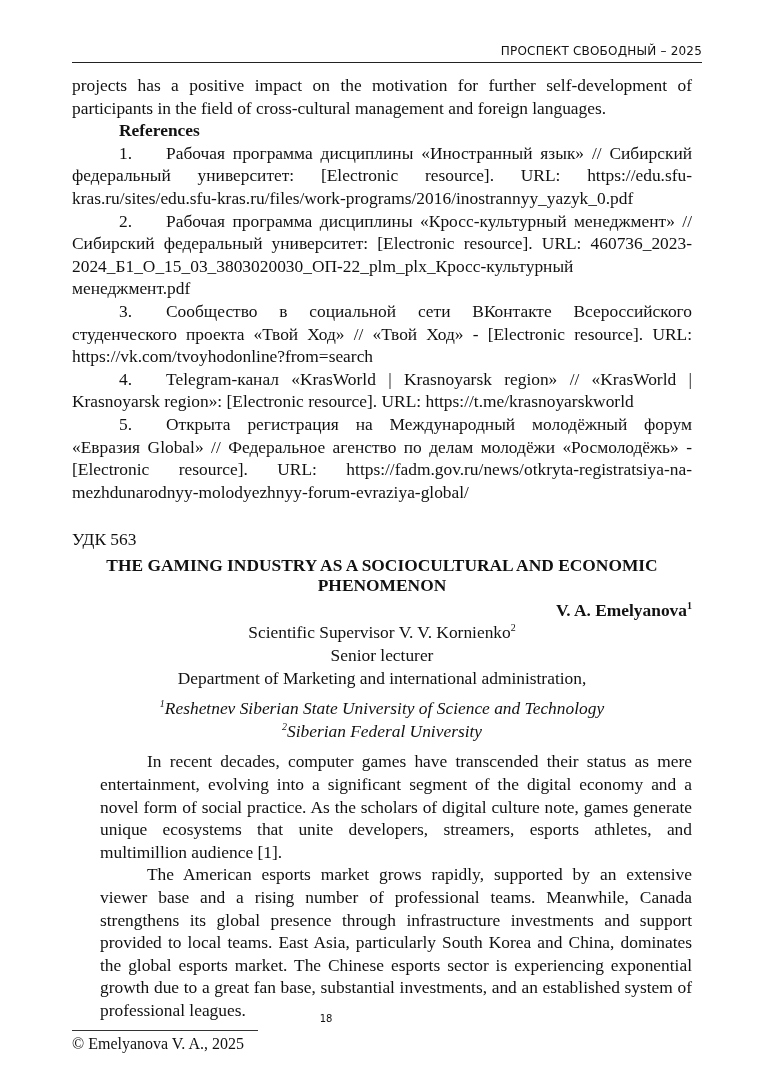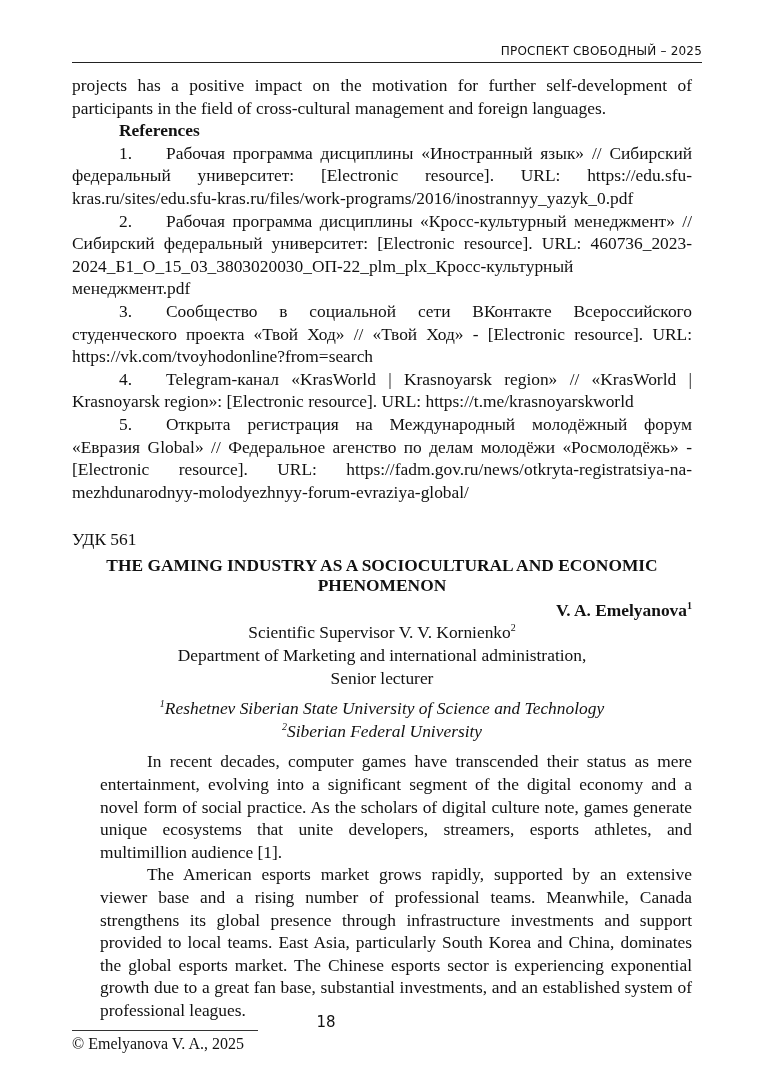--- a/index.html
+++ b/index.html
@@ -23,21 +23,21 @@
   .author { font-weight: bold; text-align: right; margin-top: 4px; }
   .center { text-align: center; }
   .affil { font-style: italic; text-align: center; }
   .affil-block { margin-top: 8px; }
   .body-text { margin-top: 8px; margin-left: 28px; }
   sup { font-size: 10px; line-height: 0; vertical-align: super; }
   .footnote-rule { width: 186px; border-top: 1px solid #333; margin-top: 8px; }
   .footnote { font-size: 16px; line-height: 18px; margin-top: 4px; }
   .page-number {
     position: absolute; top: 1013px; left: 0; width: 652px; text-align: center;
-    font-family: "DejaVu Sans", sans-serif; font-size: 15px;
+    font-family: "DejaVu Sans", sans-serif; font-size: 10px;
   }
 </style>
 </head>
 <body>
 
 <div class="running-header">
   <span>ПРОСПЕКТ СВОБОДНЫЙ – 2025</span>
 </div>
 
 <div class="page">
@@ -46,31 +46,31 @@
   <p class="ref-heading">References</p>
 
   <div>
     <p class="ref-item"><span class="ref-num">1.</span><span>Рабочая программа дисциплины «Иностранный язык» // Сибирский федеральный университет: [Electronic resource]. URL: https://edu.sfu-kras.ru/sites/edu.sfu-kras.ru/files/work-programs/2016/inostrannyy_yazyk_0.pdf</span></p>
     <p class="ref-item"><span class="ref-num">2.</span><span>Рабочая программа дисциплины «Кросс-культурный менеджмент» // Сибирский федеральный университет: [Electronic resource]. URL: 460736_2023-2024_Б1_О_15_03_3803020030_ОП-22_plm_plx_Кросс-культурный менеджмент.pdf</span></p>
     <p class="ref-item"><span class="ref-num">3.</span><span>Сообщество в социальной сети ВКонтакте Всероссийского студенческого проекта «Твой Ход» // «Твой Ход» - [Electronic resource]. URL: https://vk.com/tvoyhodonline?from=search</span></p>
     <p class="ref-item"><span class="ref-num">4.</span><span>Telegram-канал «KrasWorld | Krasnoyarsk region» // «KrasWorld | Krasnoyarsk region»: [Electronic resource]. URL: https://t.me/krasnoyarskworld</span></p>
     <p class="ref-item"><span class="ref-num">5.</span><span>Открыта регистрация на Международный молодёжный форум «Евразия Global» // Федеральное агенство по делам молодёжи «Росмолодёжь» - [Electronic resource]. URL: https://fadm.gov.ru/news/otkryta-registratsiya-na-mezhdunarodnyy-molodyezhnyy-forum-evraziya-global/</span></p>
   </div>
 
-  <p class="udk">УДК 561</p>
+  <p class="udk">УДК 563</p>
 
   <div class="title">
     <div>THE GAMING INDUSTRY AS A SOCIOCULTURAL AND ECONOMIC</div>
     <div>PHENOMENON</div>
   </div>
 
   <div class="author"><span>V. A. Emelyanova</span><sup>1</sup></div>
   <div class="center"><span>Scientific Supervisor V. V. Kornienko</span><sup>2</sup></div>
+  <div class="center">Senior lecturer</div>
   <div class="center">Department of Marketing and international administration,</div>
-  <div class="center">Senior lecturer</div>
 
   <div class="affil-block">
     <div class="affil"><sup>1</sup><span>Reshetnev Siberian State University of Science and Technology</span></div>
     <div class="affil"><sup>2</sup><span>Siberian Federal University</span></div>
   </div>
 
   <div class="body-text">
     <p class="indent">In recent decades, computer games have transcended their status as mere entertainment, evolving into a significant segment of the digital economy and a novel form of social practice. As the scholars of digital culture note, games generate unique ecosystems that unite developers, streamers, esports athletes, and multimillion audience [1].</p>
     <p class="indent">The American esports market grows rapidly, supported by an extensive viewer base and a rising number of professional teams. Meanwhile, Canada strengthens its global presence through infrastructure investments and support provided to local teams. East Asia, particularly South Korea and China, dominates the global esports market. The Chinese esports sector is experiencing exponential growth due to a great fan base, substantial investments, and an established system of professional leagues.</p>
   </div>

